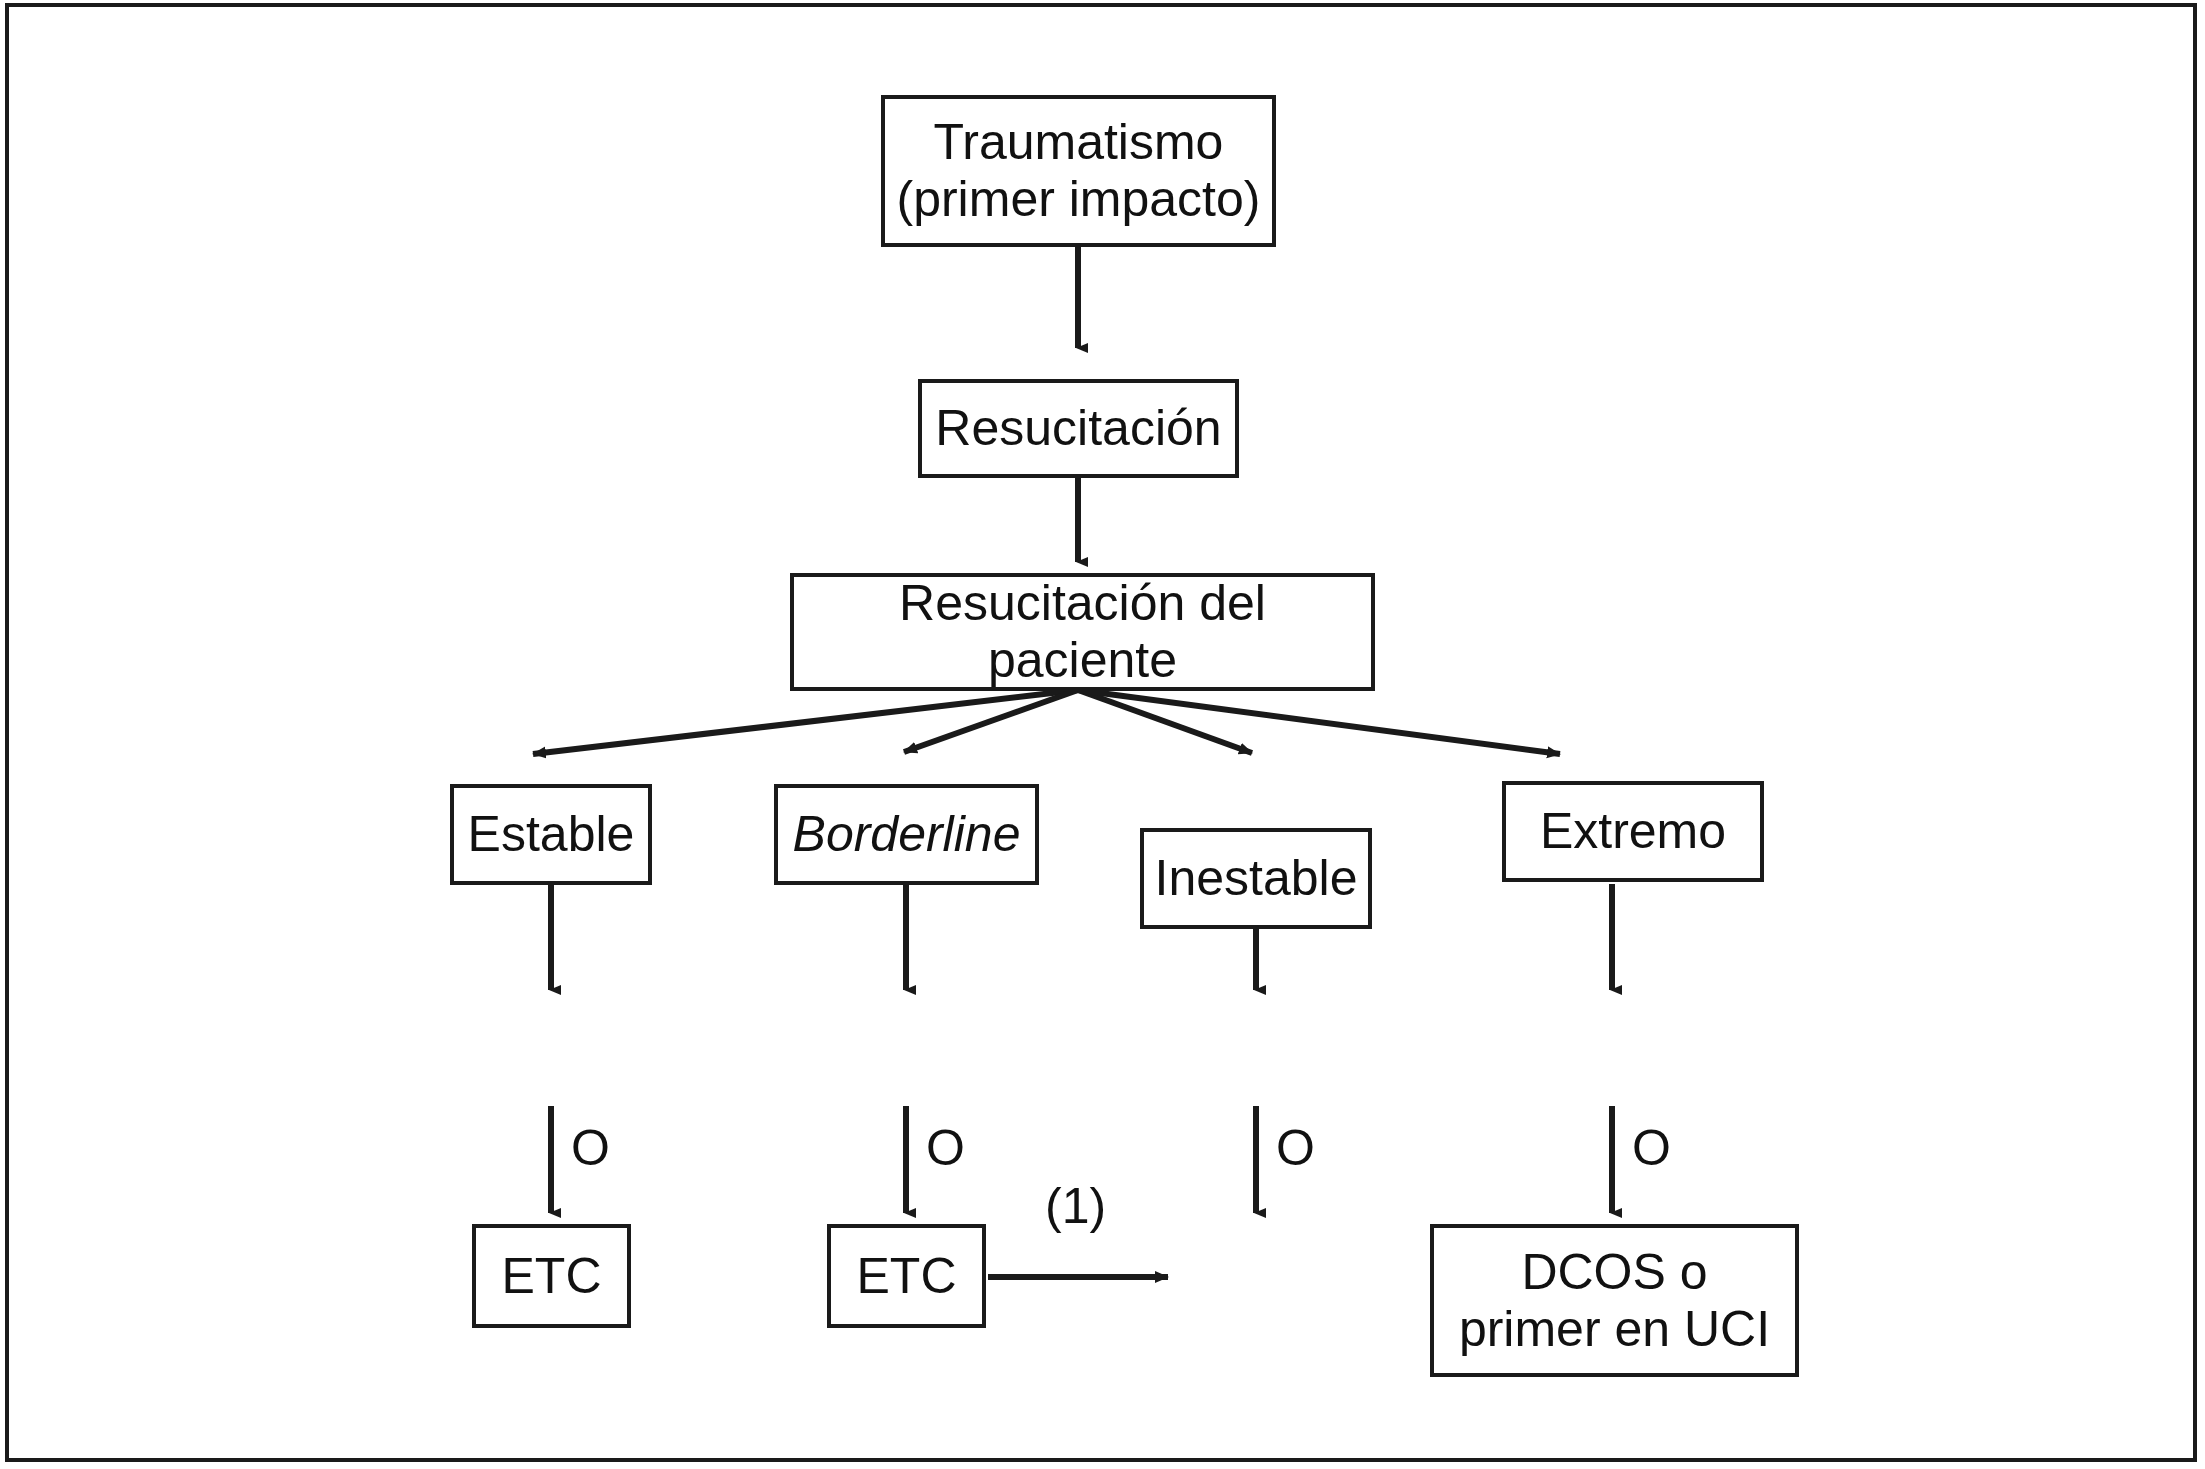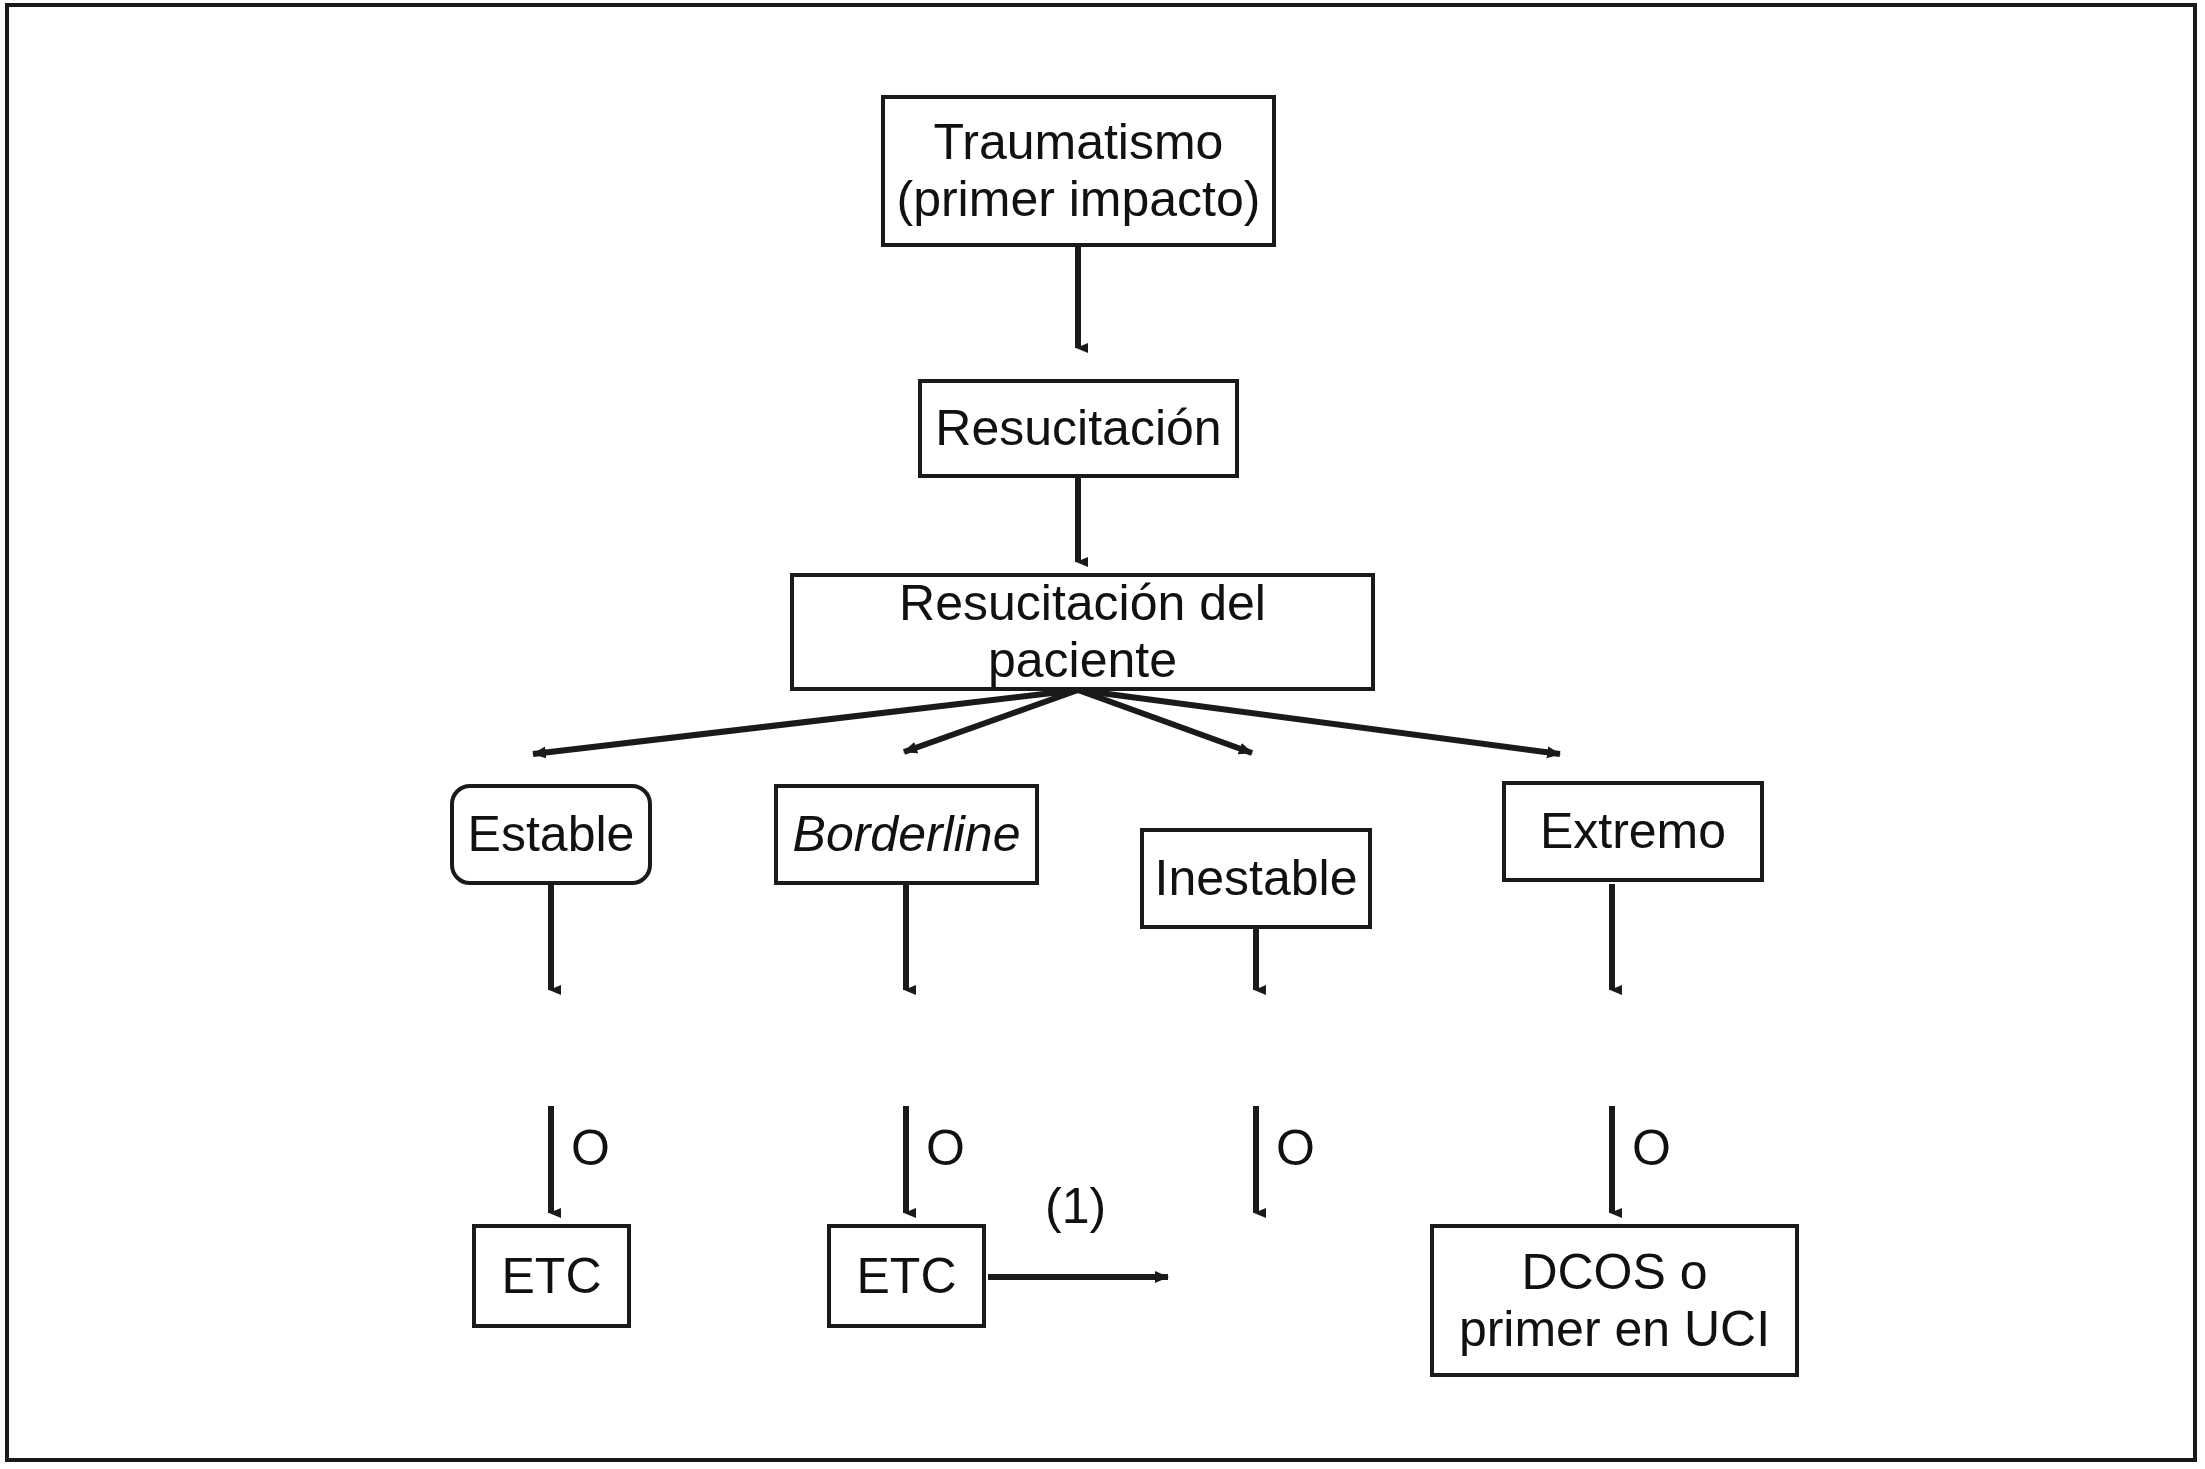--- a/index.html
+++ b/index.html
@@ -134,21 +134,21 @@
   </div>
 
   <div class="node" style="left:918px; top:379px; width:321px; height:99px;">
     <span>Resucitación</span>
   </div>
 
   <div class="node" style="left:790px; top:573px; width:585px; height:118px;">
     <span>Resucitación del paciente</span>
   </div>
 
-  <div class="node" style="left:450px; top:784px; width:202px; height:101px;border-radius:20px;">
+  <div class="node" style="left:450px; top:784px; width:202px; height:101px;">
     <span>Estable</span>
   </div>
 
   <div class="node italic" style="left:774px; top:784px; width:265px; height:101px;">
     <span>Borderline</span>
   </div>
 
   <div class="node" style="left:1140px; top:784px; width:232px; height:101px;margin-top:44px;">
     <span>Inestable</span>
   </div>

